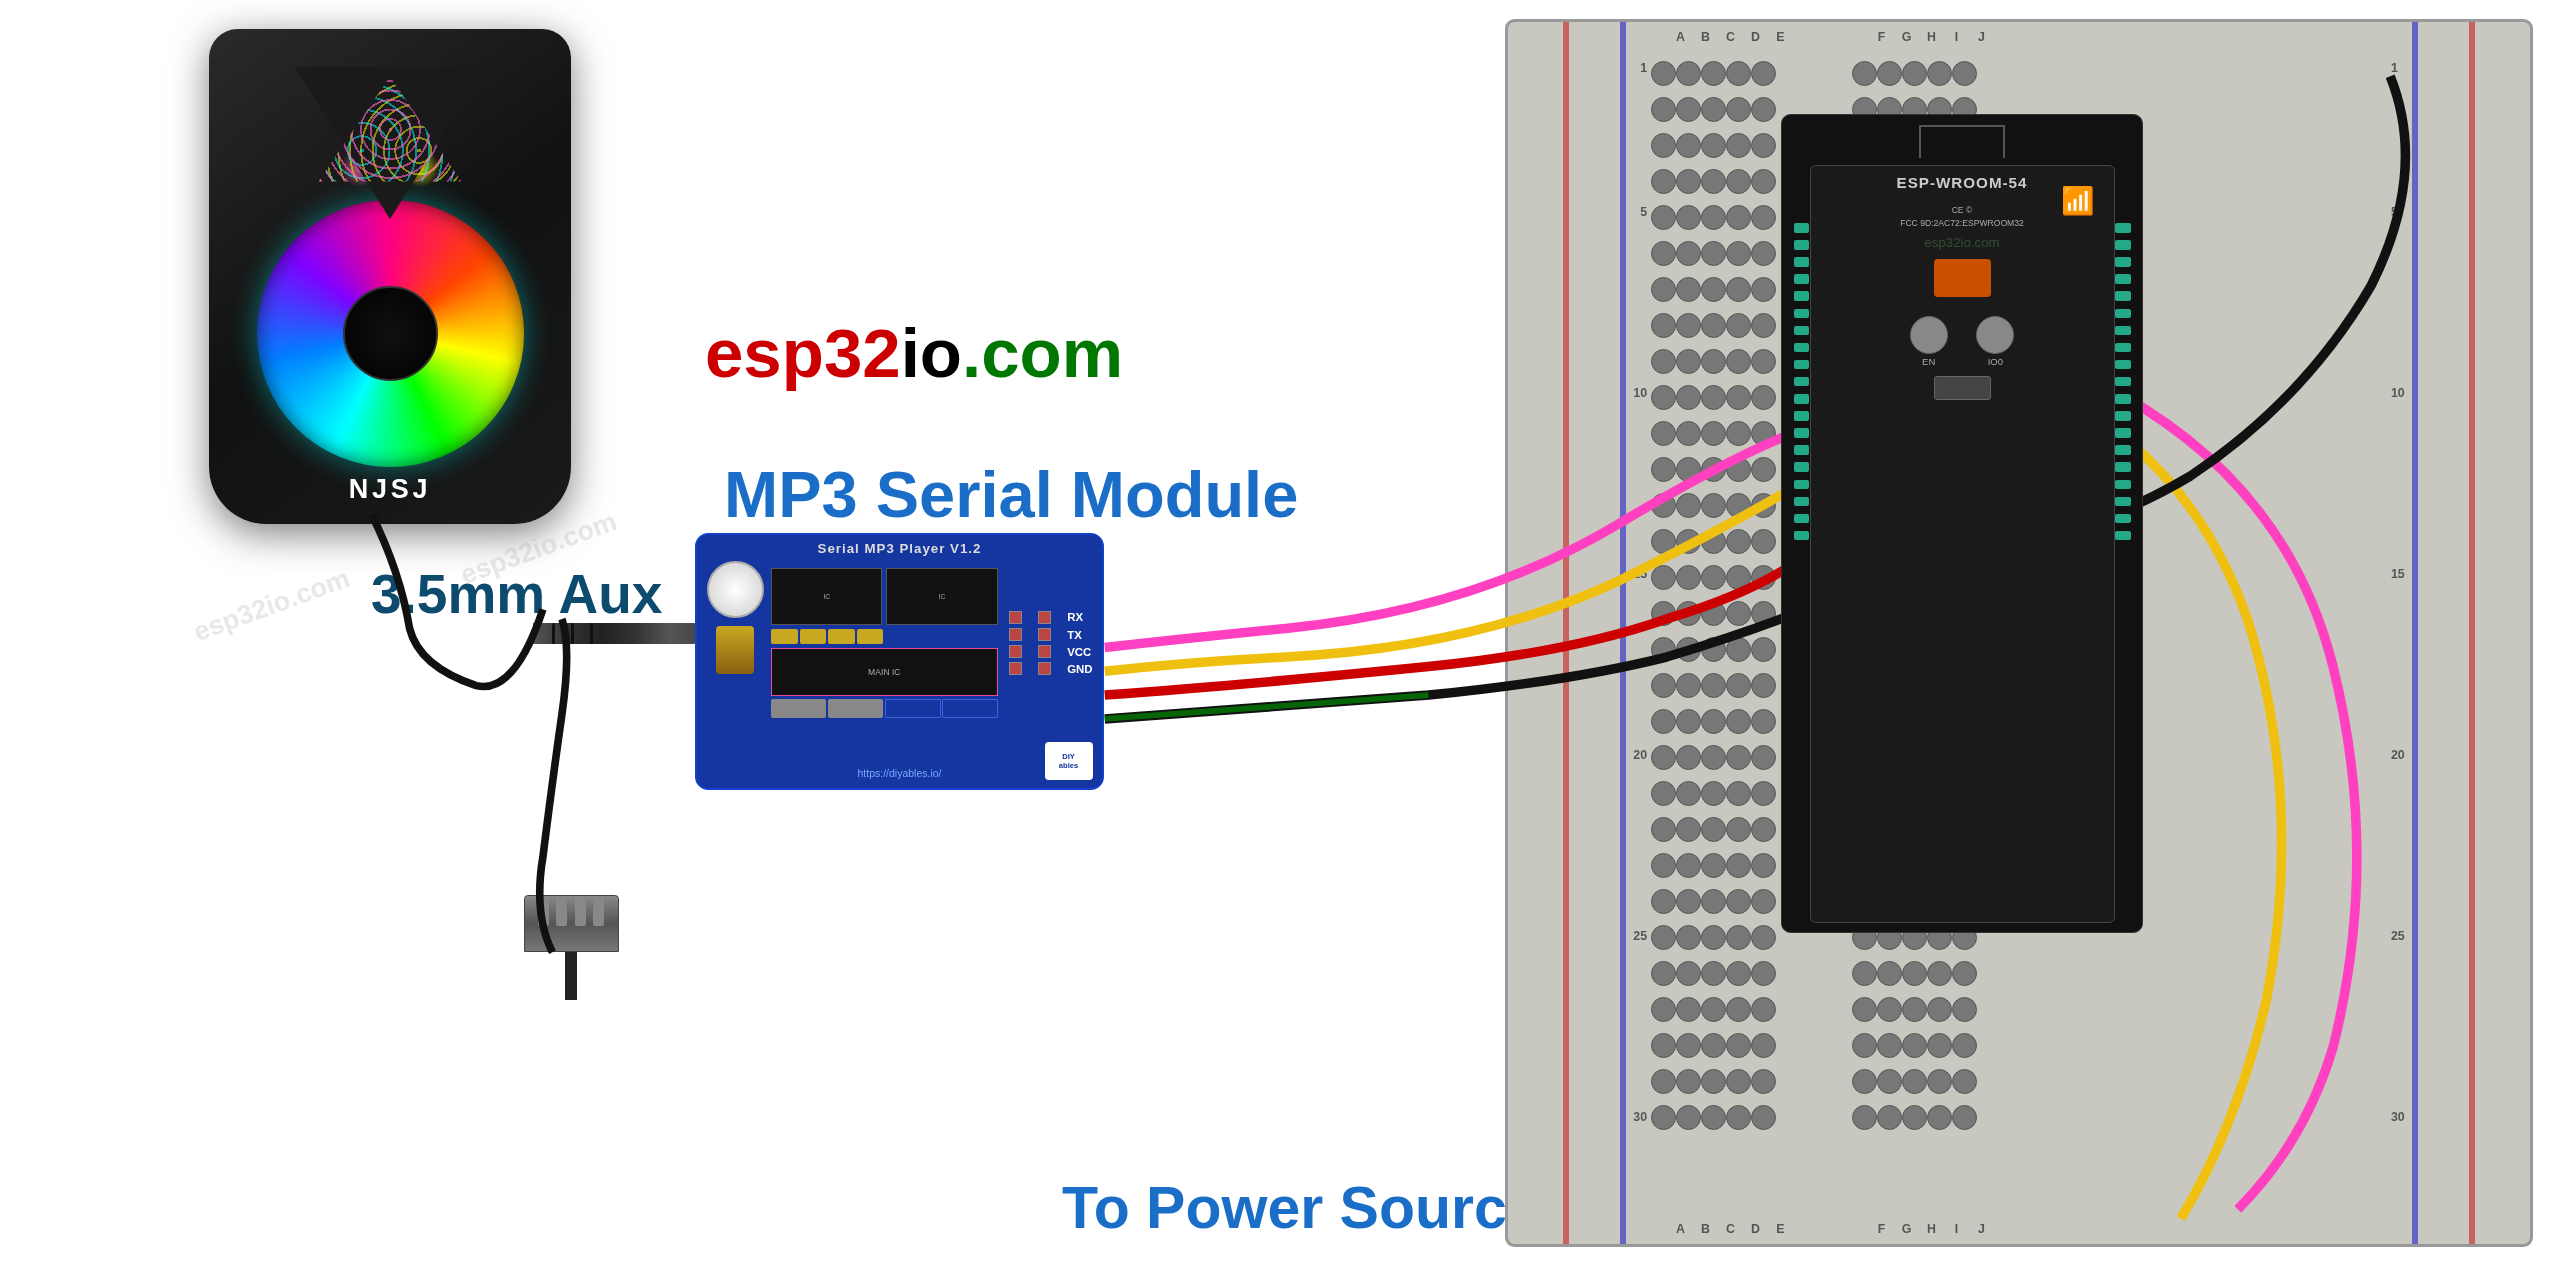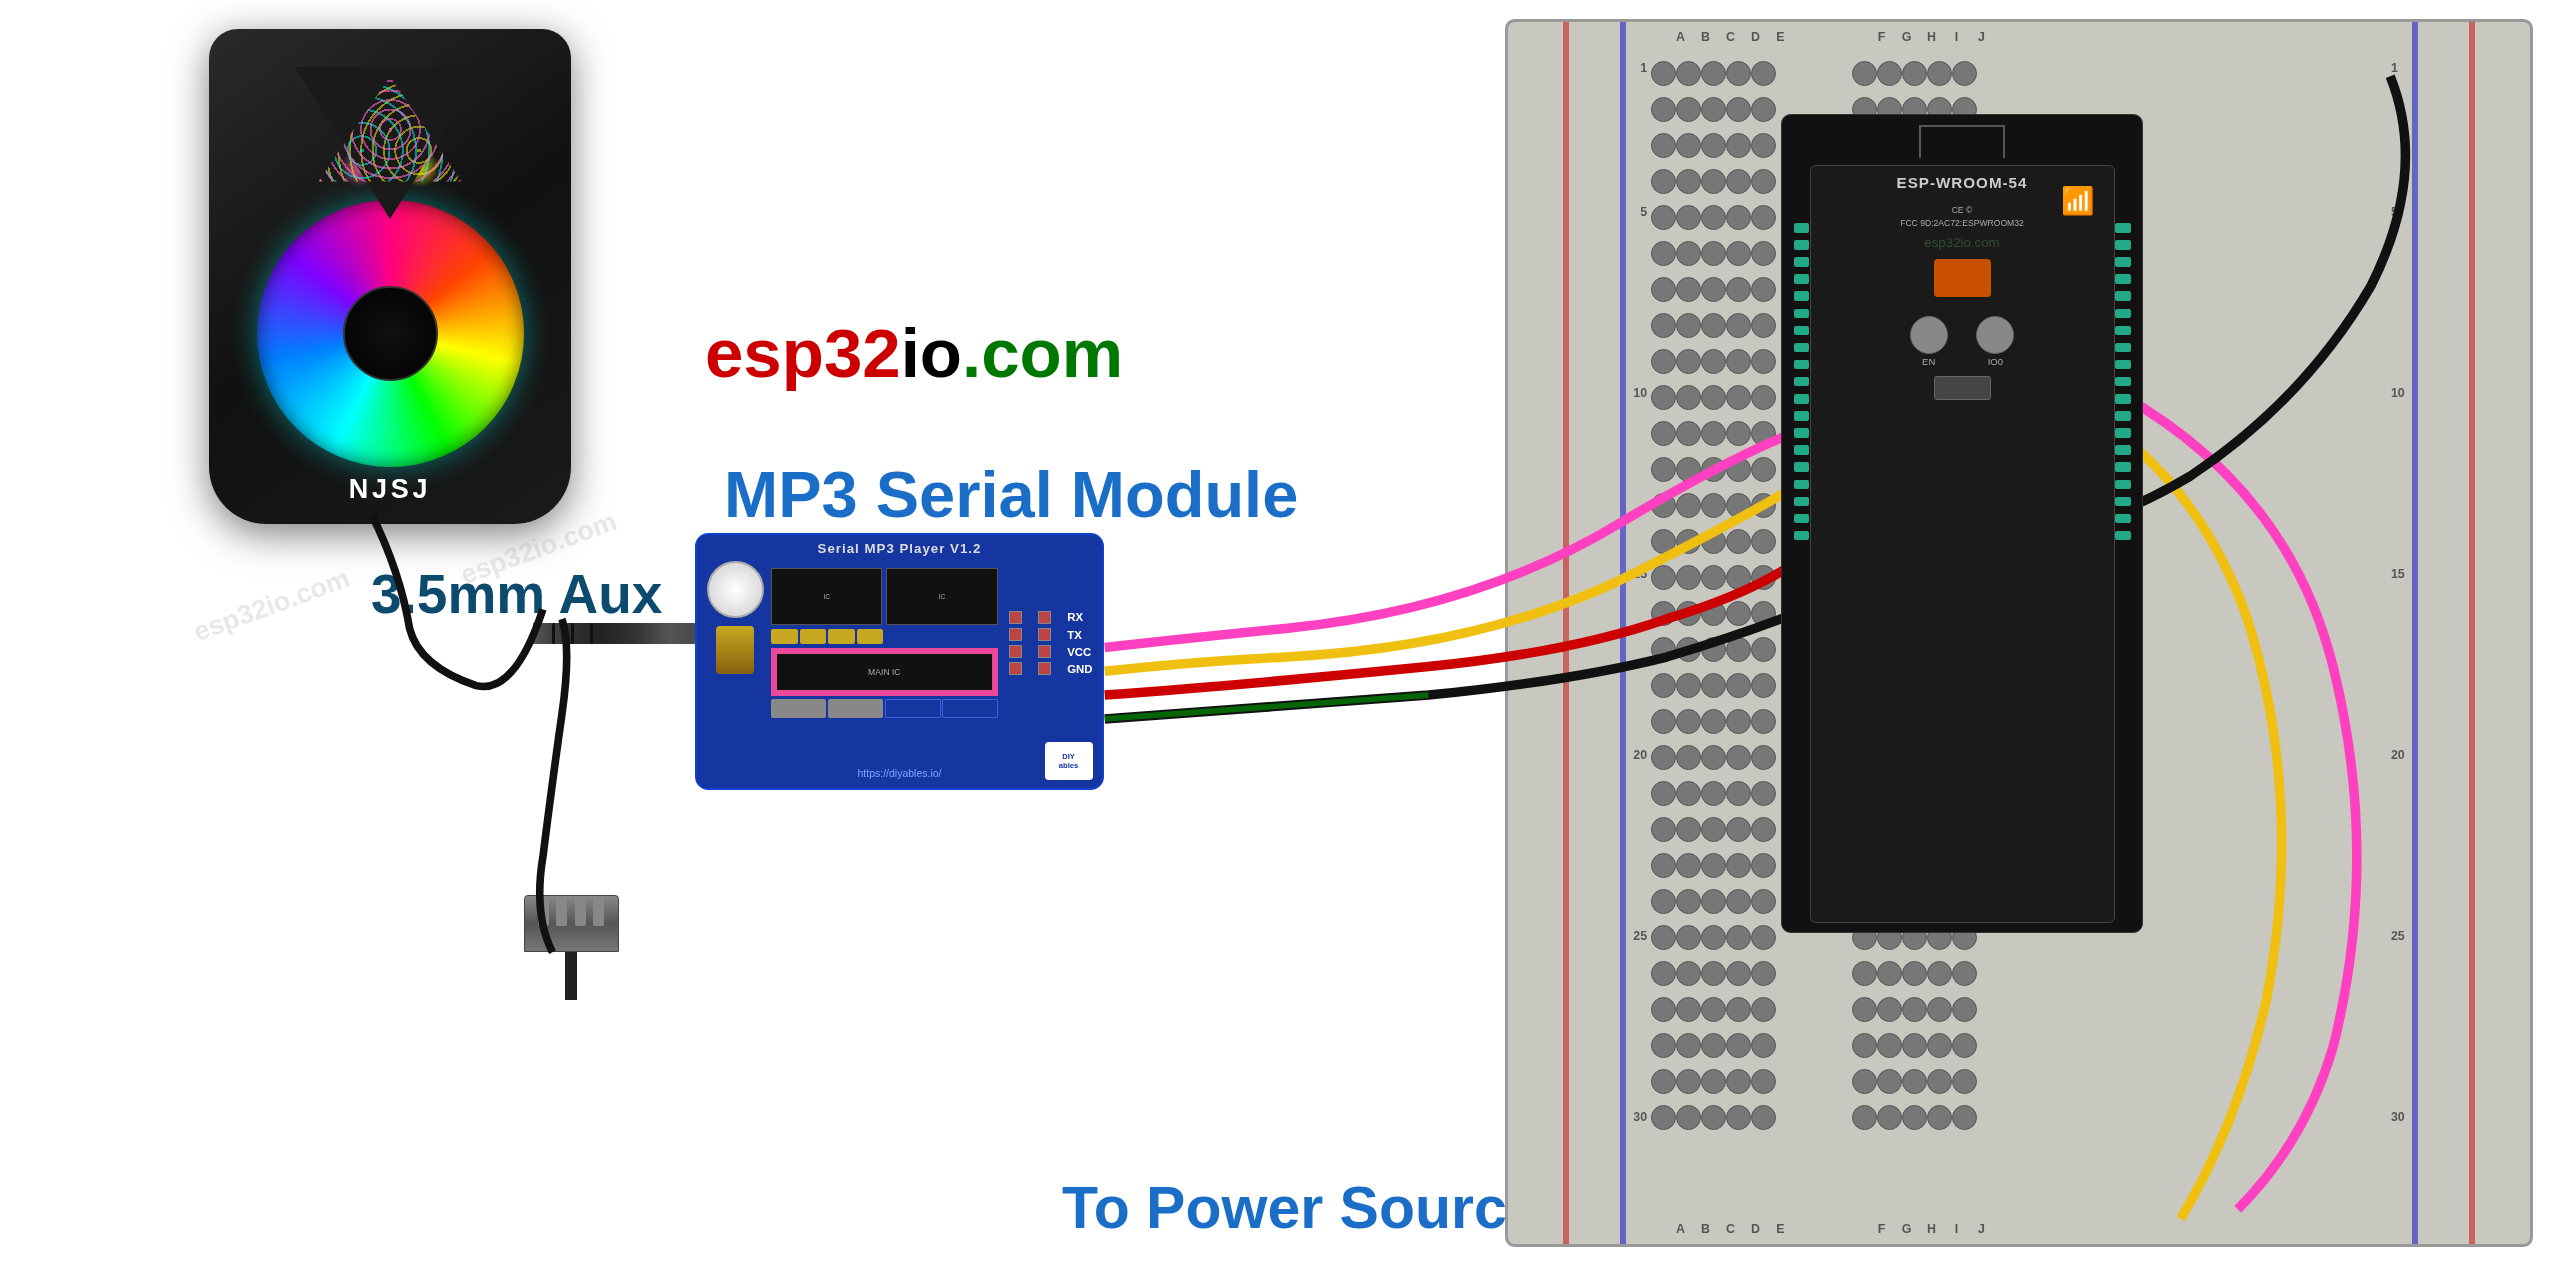--- a/index.html
+++ b/index.html
@@ -573,21 +573,21 @@
           <div style="background:#c8a820;border-radius:1.9px;"></div>
           <div style="background:#c8a820;border-radius:1.9px;"></div>
           <div style="background:#c8a820;border-radius:1.9px;"></div>
           <div style="background:#c8a820;border-radius:1.9px;"></div>
           <div style="background:#1535a0;border-radius:1.9px;"></div>
           <div style="background:#1535a0;border-radius:1.9px;"></div>
           <div style="background:#1535a0;border-radius:1.9px;"></div>
           <div style="background:#1535a0;border-radius:1.9px;"></div>
         </div>
 
-        <div style="background:#111;border:6px solid #ec4899;height:48px;display:flex;align-items:center;justify-content:center;">
+        <div style="background:#111;border:1px solid #ec4899;height:48px;display:flex;align-items:center;justify-content:center;">
           <span style="color:#aaa;font-size:8.6px;">MAIN IC</span>
         </div>
 
         <div style="display:grid;grid-template-columns:repeat(4,1fr);gap:1.9px;height:19px;">
           <div style="background:#888;border-radius:1.9px;"></div>
           <div style="background:#888;border-radius:1.9px;"></div>
           <div style="background:#1535a0;border-radius:1px;border:1px solid #4060dd;"></div>
           <div style="background:#1535a0;border-radius:1px;border:1px solid #4060dd;"></div>
         </div>
       </div>

